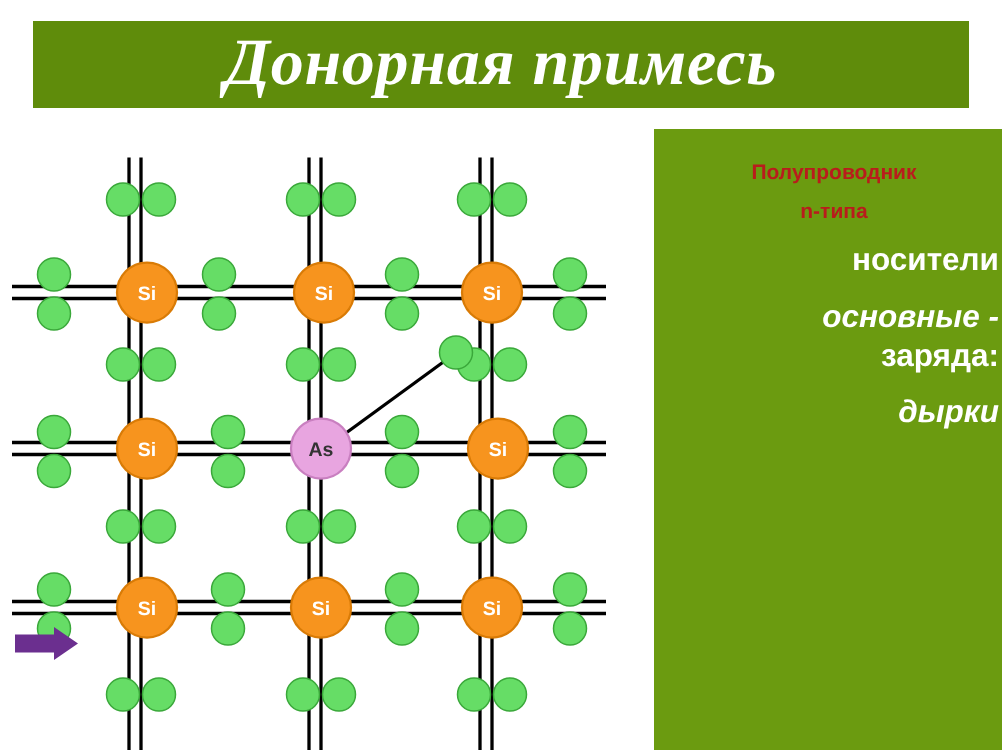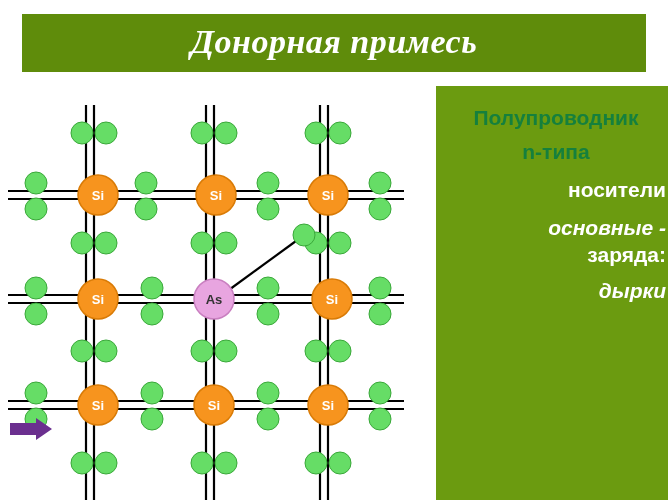--- a/index.html
+++ b/index.html
@@ -27,21 +27,21 @@
   #title-text {
     position: absolute;
     left: 22px;
     top: 14px;
     width: 624px;
     height: 55px;
     display: flex;
     align-items: center;
     justify-content: center;
     color: #ffffff;
-    font-size: 34px;
+    font-size: 44px;
     font-weight: bold;
     font-style: italic;
     font-family: "Liberation Serif", serif;
     letter-spacing: 0.5px;
   }
   
   #right-panel {
     position: absolute;
     left: 436px;
     top: 86px;
@@ -50,22 +50,22 @@
     background: #6b9b10;
   }
   #right-panel-inner {
     position: absolute;
     left: 446px;
     top: 96px;
     width: 220px;
     height: 400px;
   }
   .panel-heading {
-    color: #15803d;
-    font-size: 21px;
+    color: #b91c1c;
+    font-size: 14px;
     font-weight: bold;
     text-align: center;
     line-height: 1.15;
     margin: 10px 0 0 0;
     font-family: "Liberation Sans", sans-serif;
   }
   .panel-line {
     color: #ffffff;
     font-size: 21px;
     font-weight: bold;

